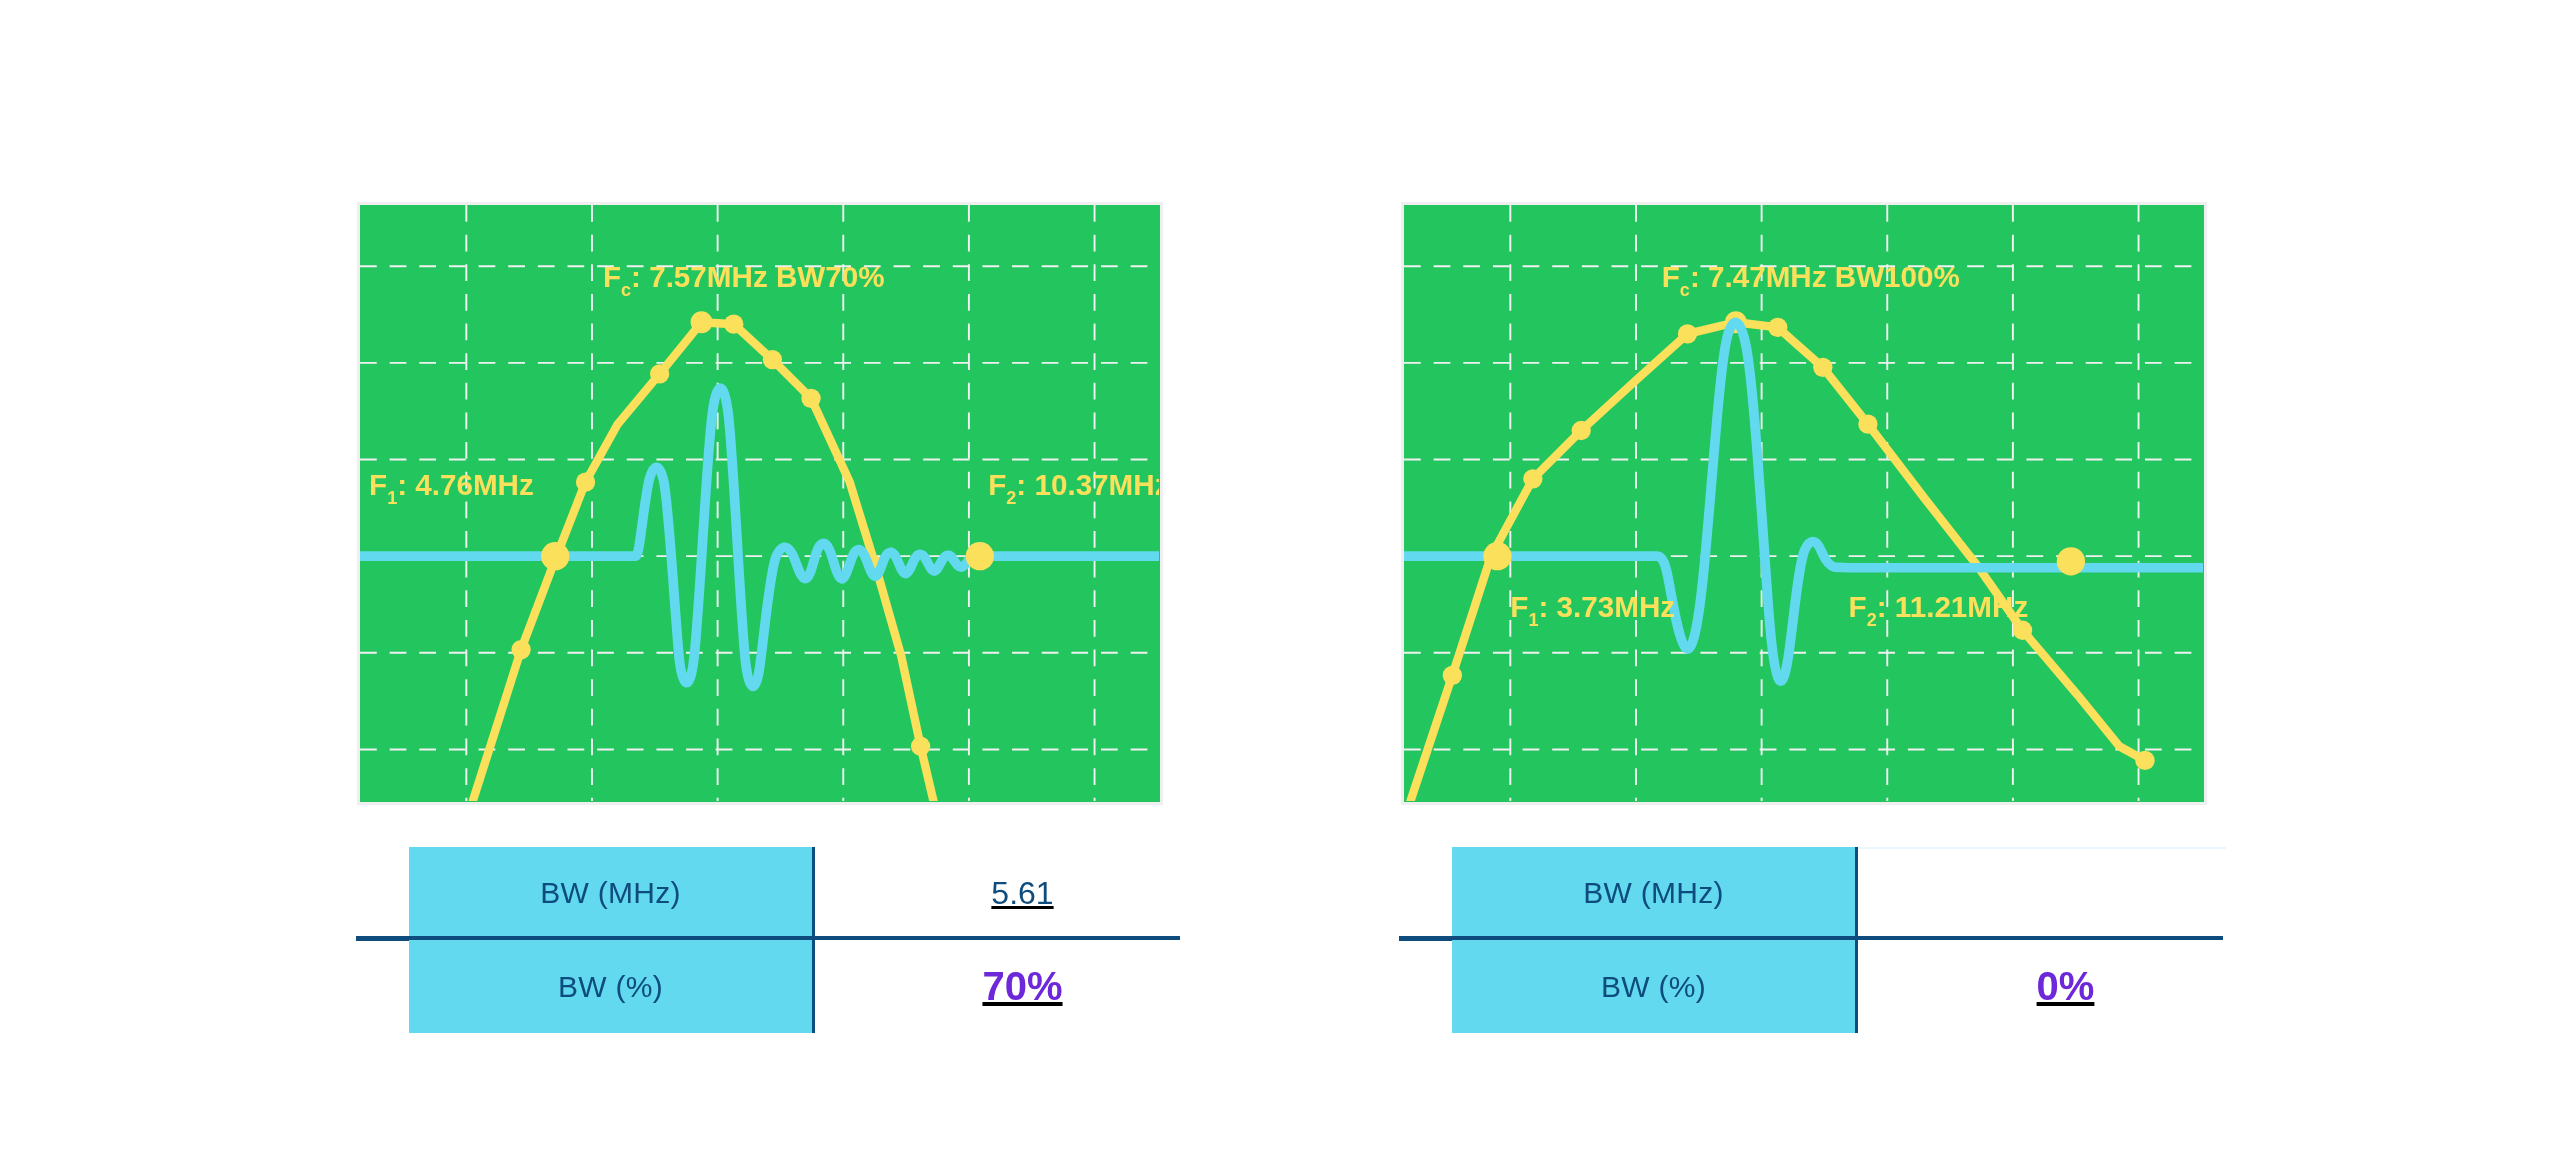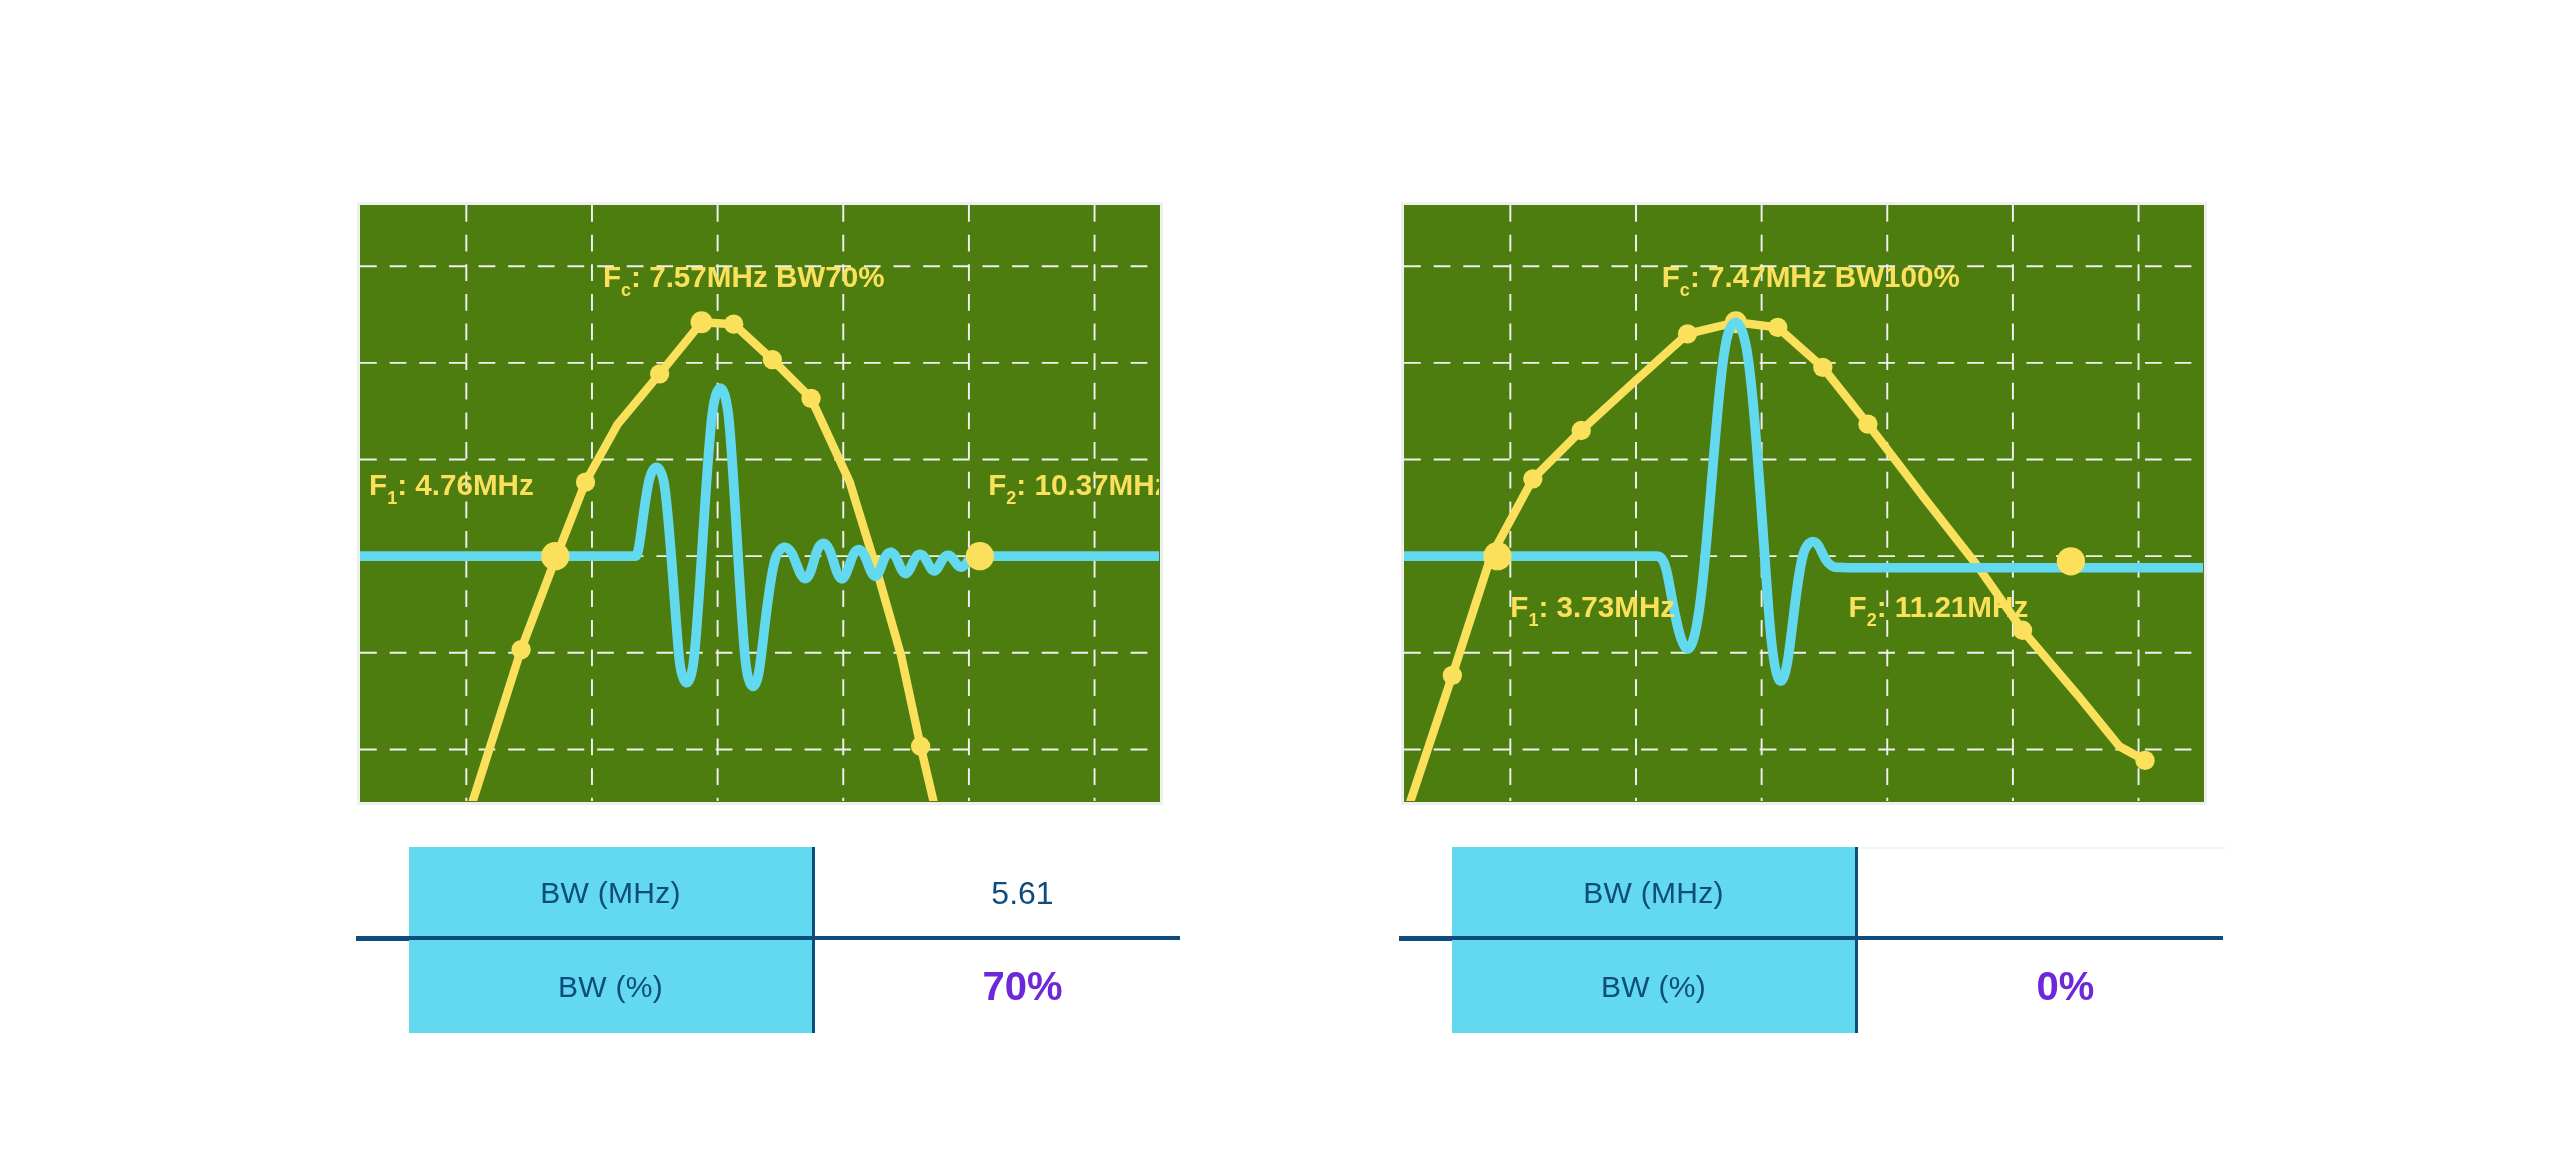--- a/index.html
+++ b/index.html
@@ -3,21 +3,21 @@
 <meta charset="utf-8">
 <style>
   html,body{margin:0;padding:0;background:#ffffff;}
   body{width:2576px;height:1154px;font-family:"Liberation Sans",sans-serif;overflow:hidden;position:relative;}
 
   .panel{position:absolute;top:0;left:0;}
 
   
   .chart-frame{
     position:absolute;
-    background:#4d7c0f;
+    background:#22c55e;
     border:3.9px solid #efefef;
     box-sizing:border-box;
   }
   .chart-svg{position:absolute;left:0;top:0;}
 
   
   .bw-table{position:absolute;}
   .bw-row{position:absolute;left:0;display:flex;align-items:stretch;padding-left:48px;}
   .bw-label-cell{
     background:#62D9EE;
@@ -29,20 +29,21 @@
     color:#0E4C7E;
     font-size:30px;
     font-weight:400;
     letter-spacing:0.3px;
     white-space:nowrap;
   }
   .bw-value-cell{
     background:#ffffff;
     display:flex;align-items:center;justify-content:center;
     box-sizing:border-box;
+    text-decoration:underline;
   }
   .bw-value-mhz{color:#0E4C7E;font-size:32px;font-weight:400;}
   .bw-value-pct{color:#6d28d9;font-size:40px;font-weight:bold;}
   .row-divider{
     position:absolute;
     height:4.5px;background:#0E4C7E;
   }
   .row-topline{
     position:absolute;height:1.9px;background:#E8F8FC;
   }

